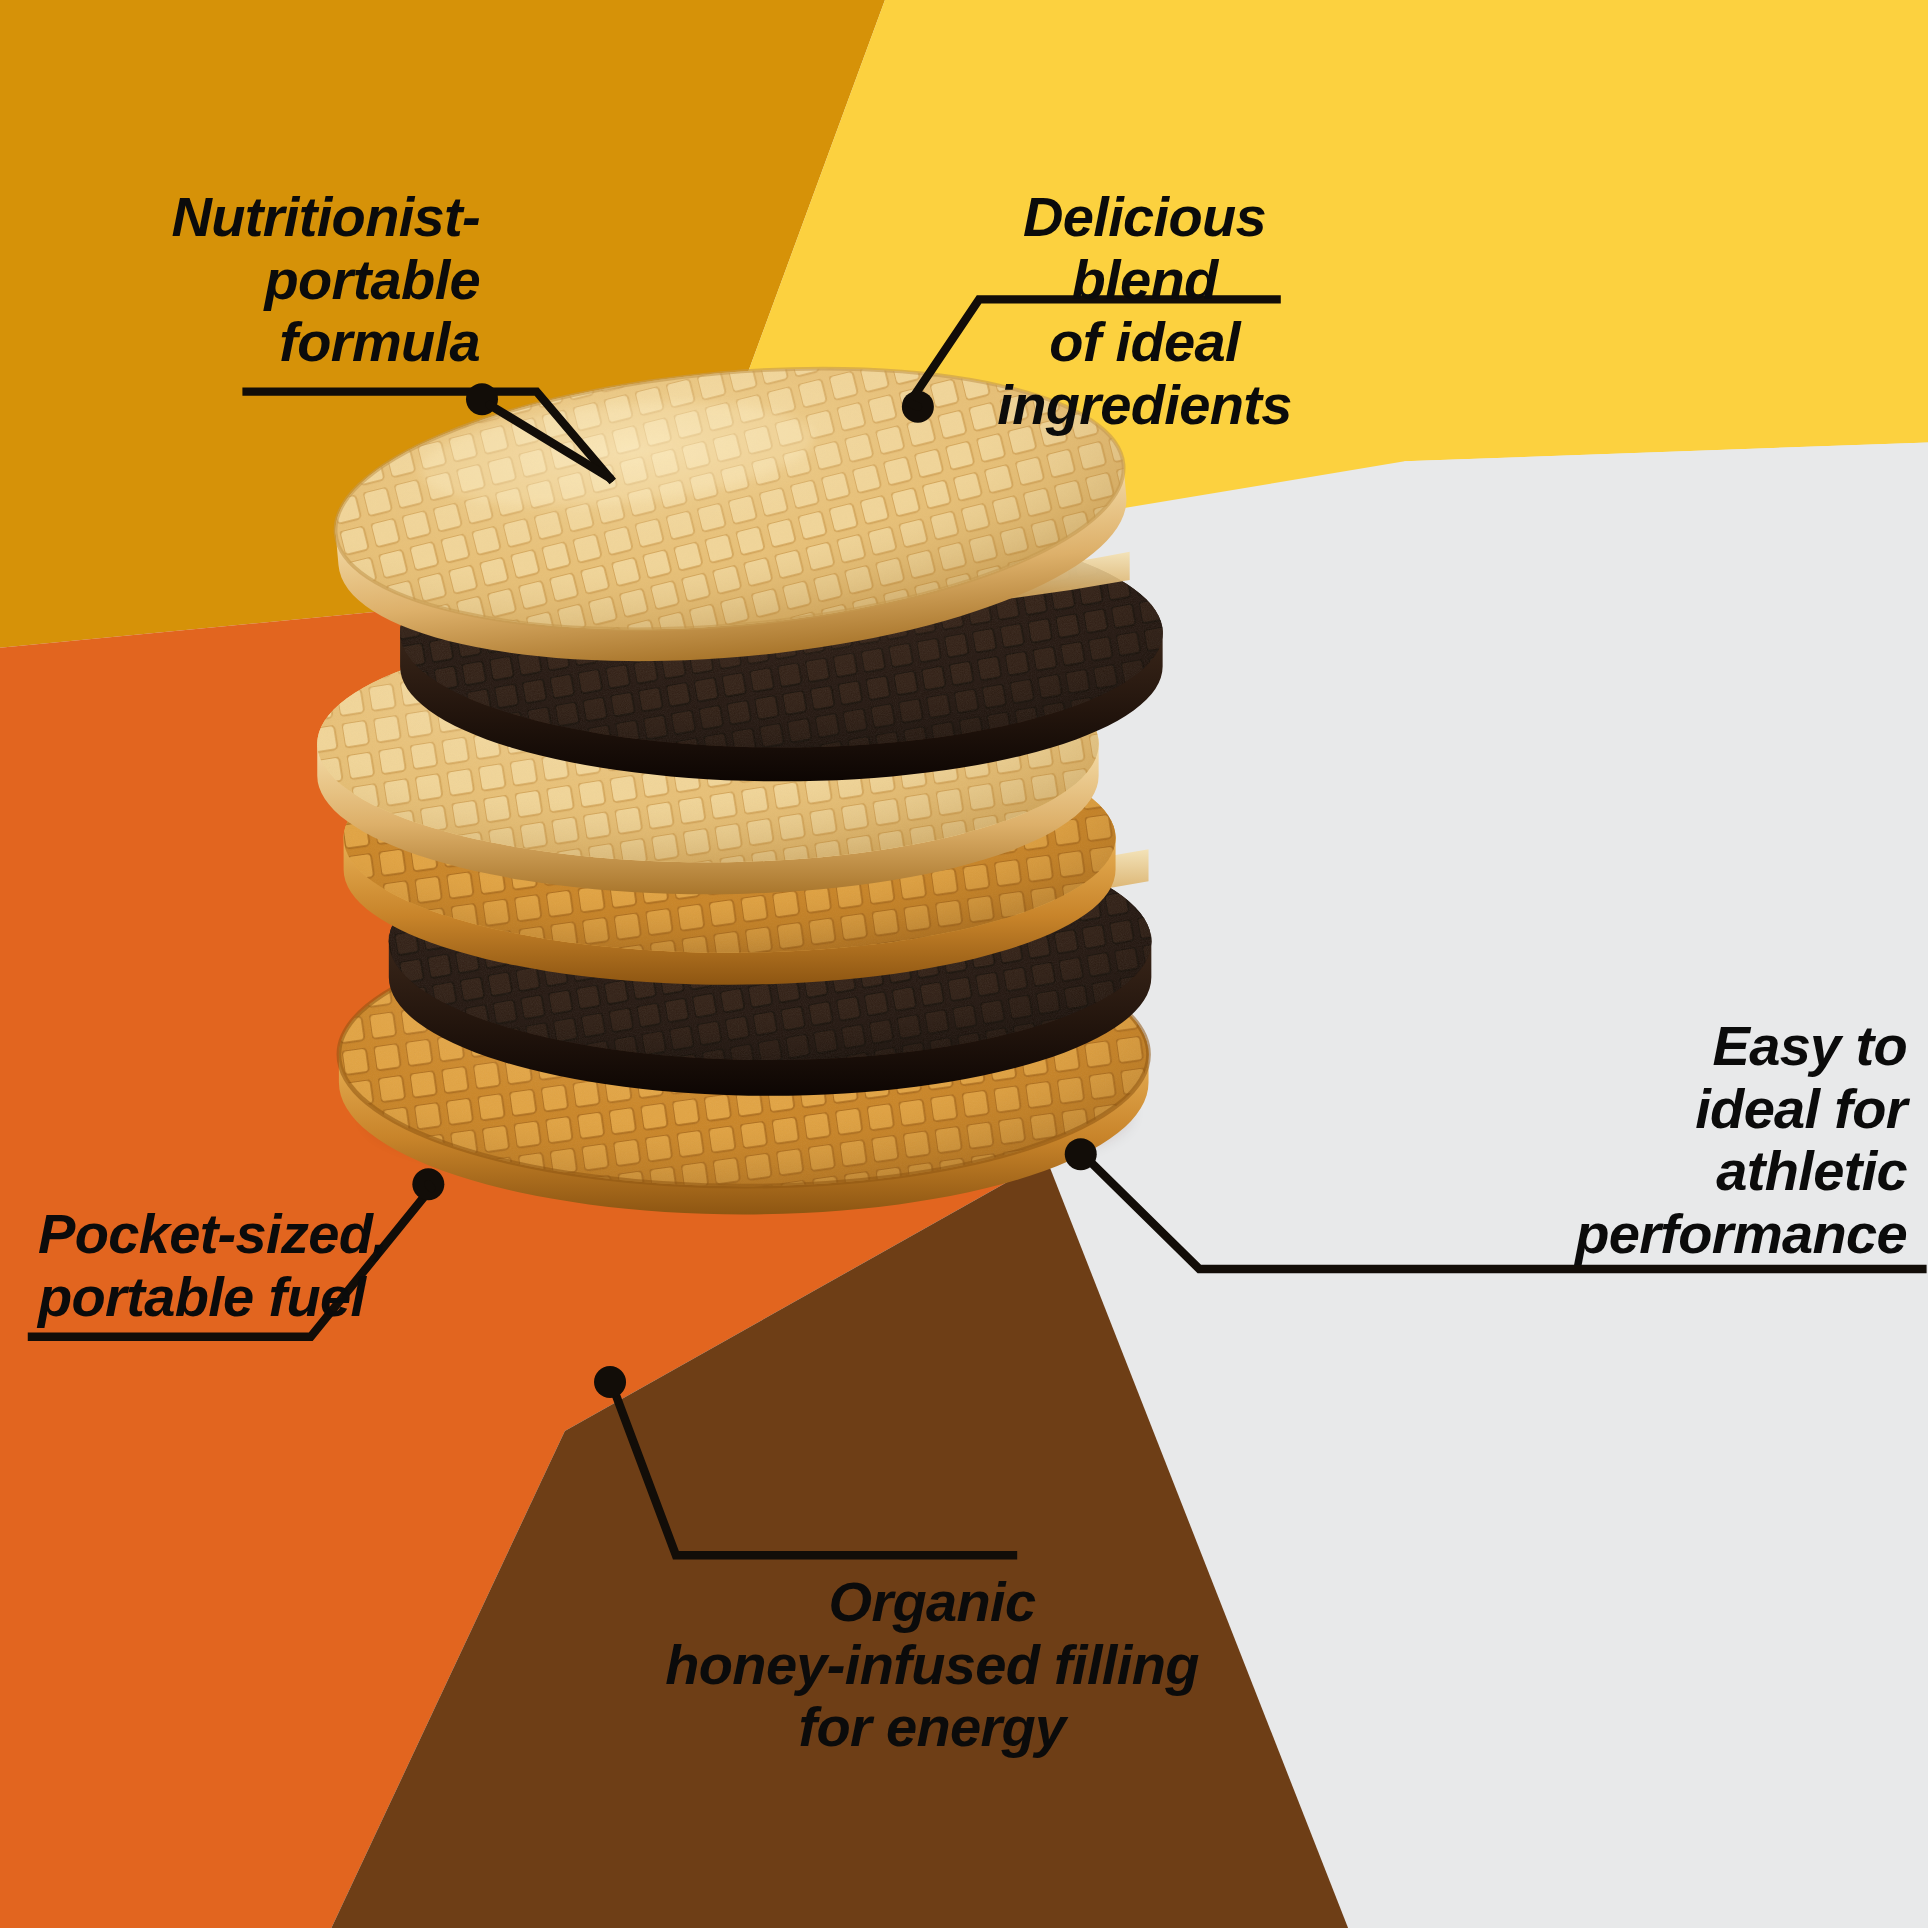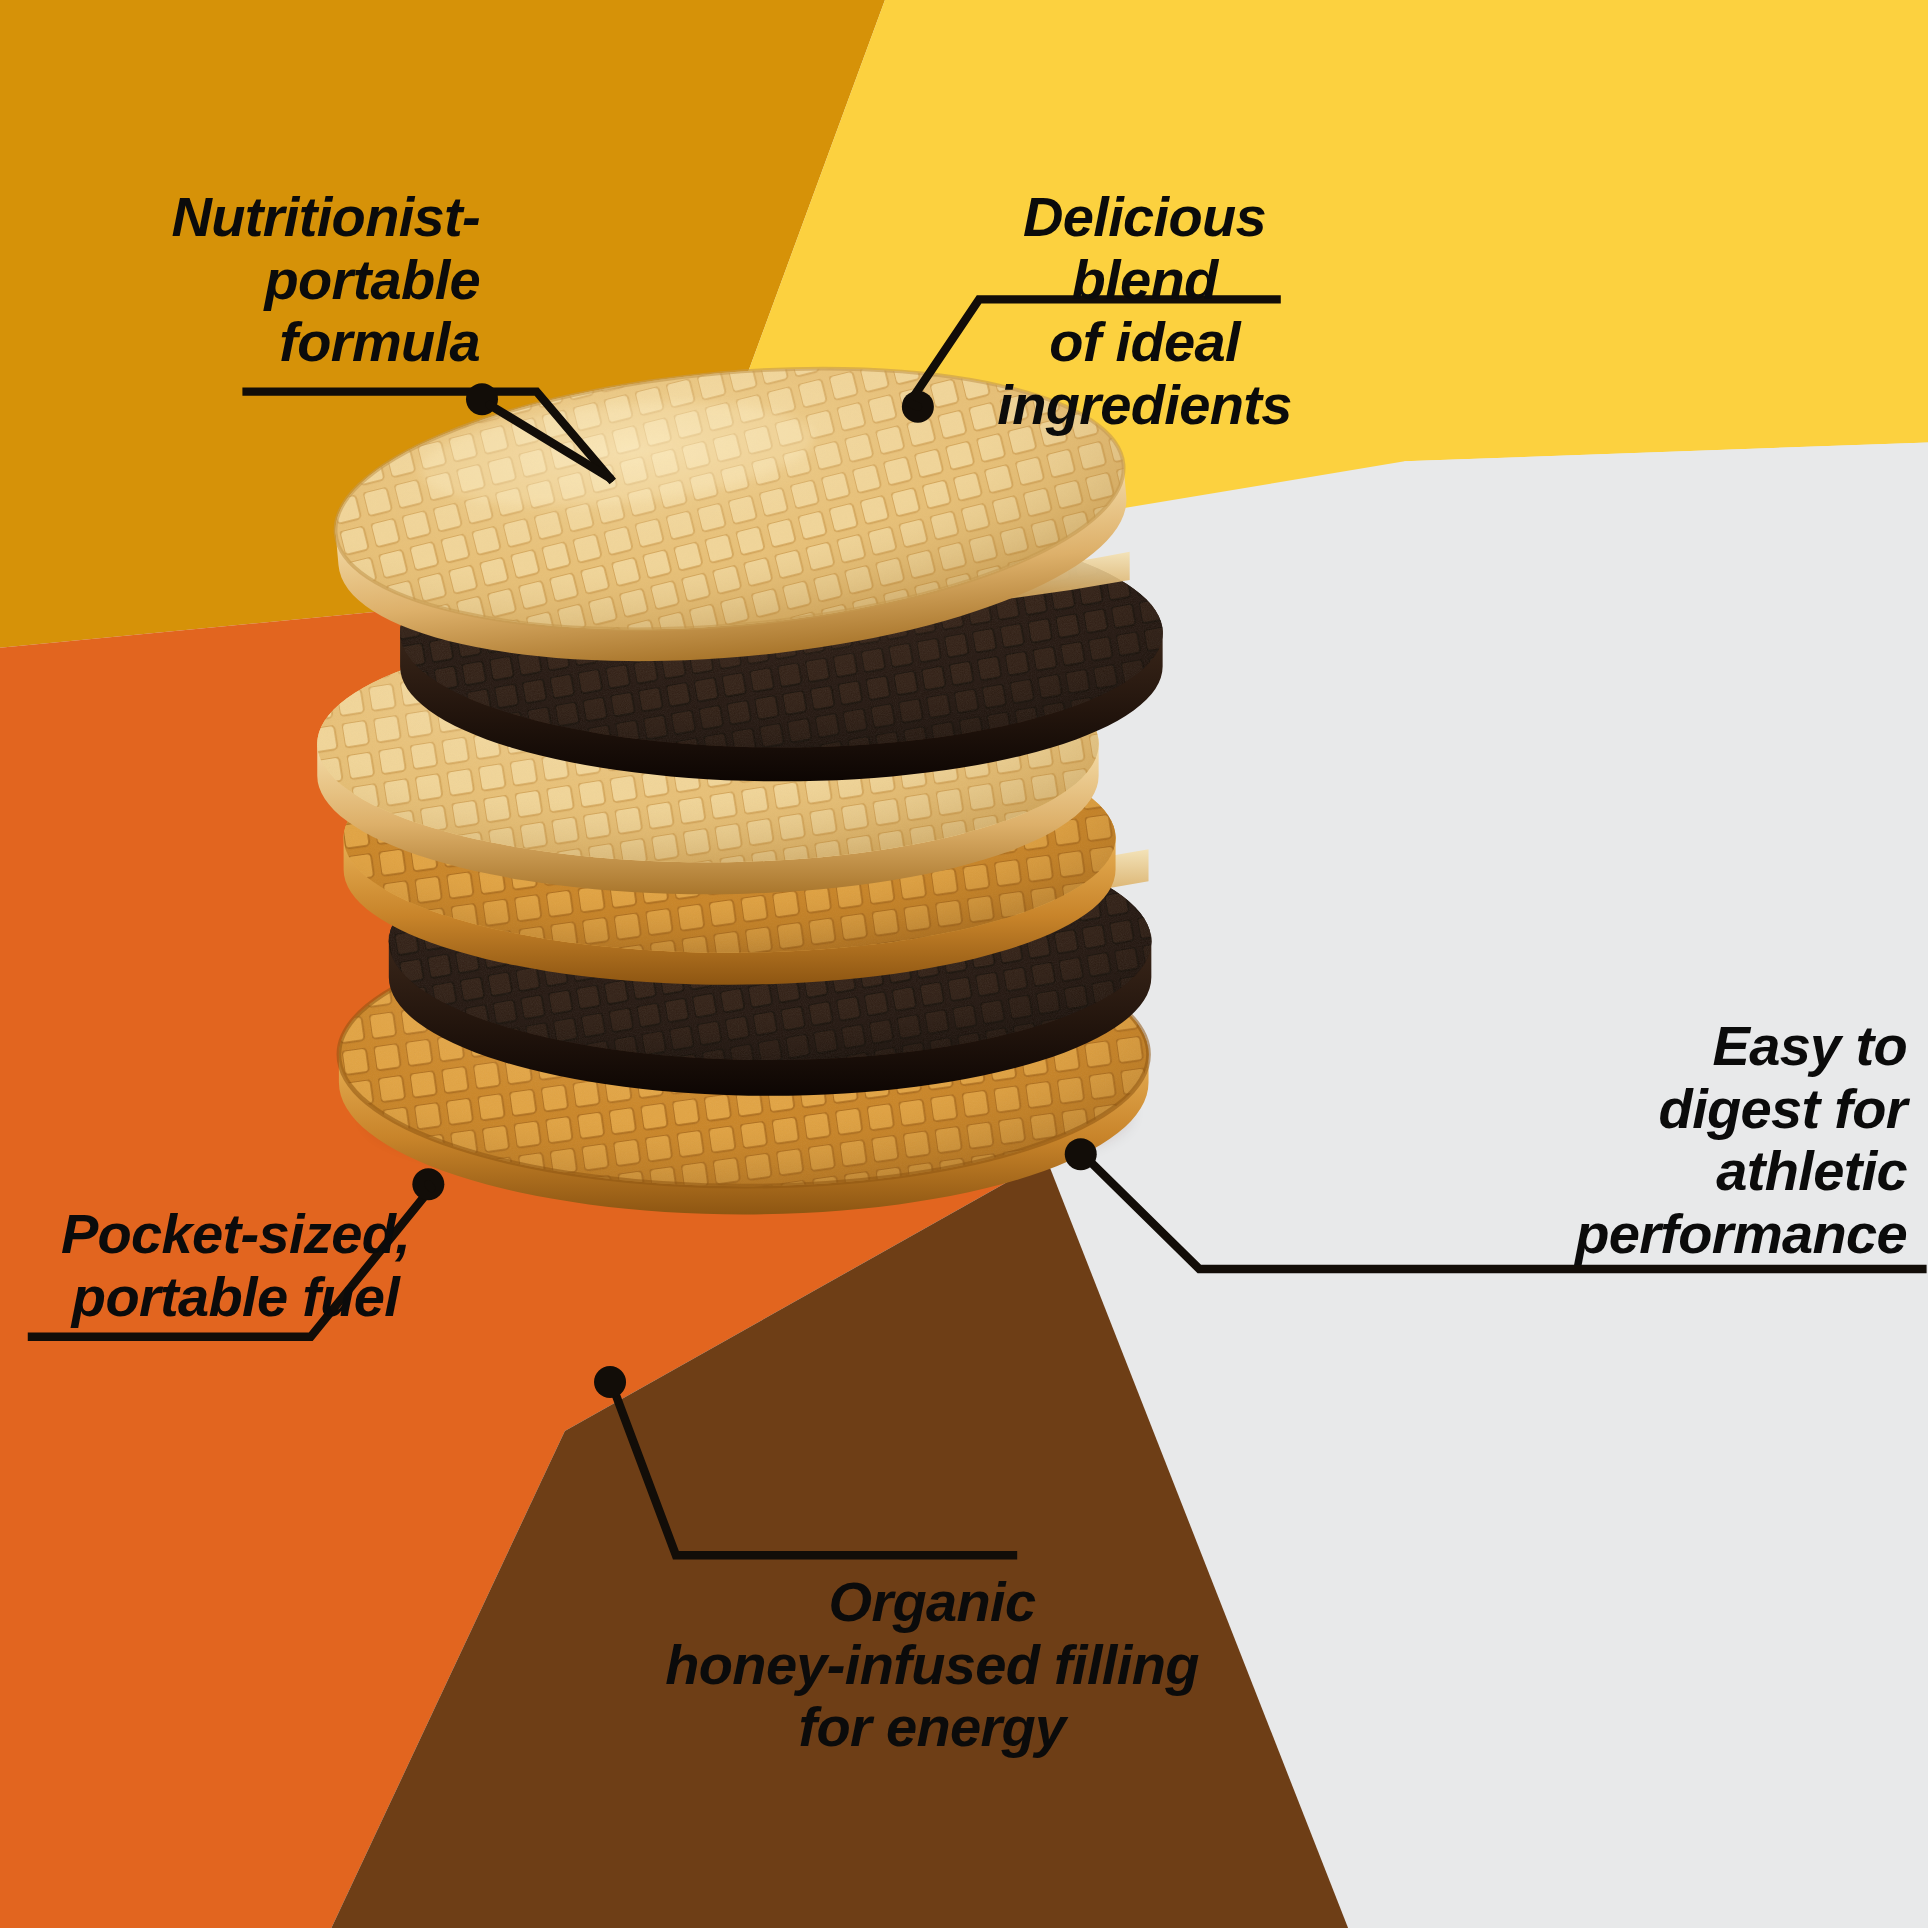--- a/index.html
+++ b/index.html
@@ -31,21 +31,21 @@
     position:absolute;
     color:#0B0B0B;
     font-weight:700;
     font-style:italic;
     font-size:56px;
     line-height:1.12;
     letter-spacing:-0.012em;
     white-space:pre-line;
   }
   .c-right{text-align:right;}
-  .c-left{text-align:center;}
+  .c-left{text-align:left;}
   .c-center{text-align:center;}
 
   
   #callout-nutritionist{ left:141px;  top:186px;  width:339px; }
   #callout-delicious  { left:956px; top:186px;  width:377px; }
   #callout-easy       { left:1530px; top:1015px; width:377px; }
   #callout-pocket     { left:38px;   top:1203px; width:395px; }
   #callout-organic    { left:659px;  top:1571px; width:546px; }
 </style>
 </head>
@@ -253,21 +253,21 @@
 
   <div class="callout c-right" id="callout-nutritionist">Nutritionist-
 portable
 formula</div>
 
   <div class="callout c-center" id="callout-delicious">Delicious blend
 of ideal
 ingredients</div>
 
   <div class="callout c-right" id="callout-easy">Easy to
-digest for
+ideal for
 athletic
 performance</div>
 
   <div class="callout c-left" id="callout-pocket">Pocket-sized,
 portable fuel</div>
 
   <div class="callout c-center" id="callout-organic">Organic
 honey-infused filling
 for energy</div>
 

